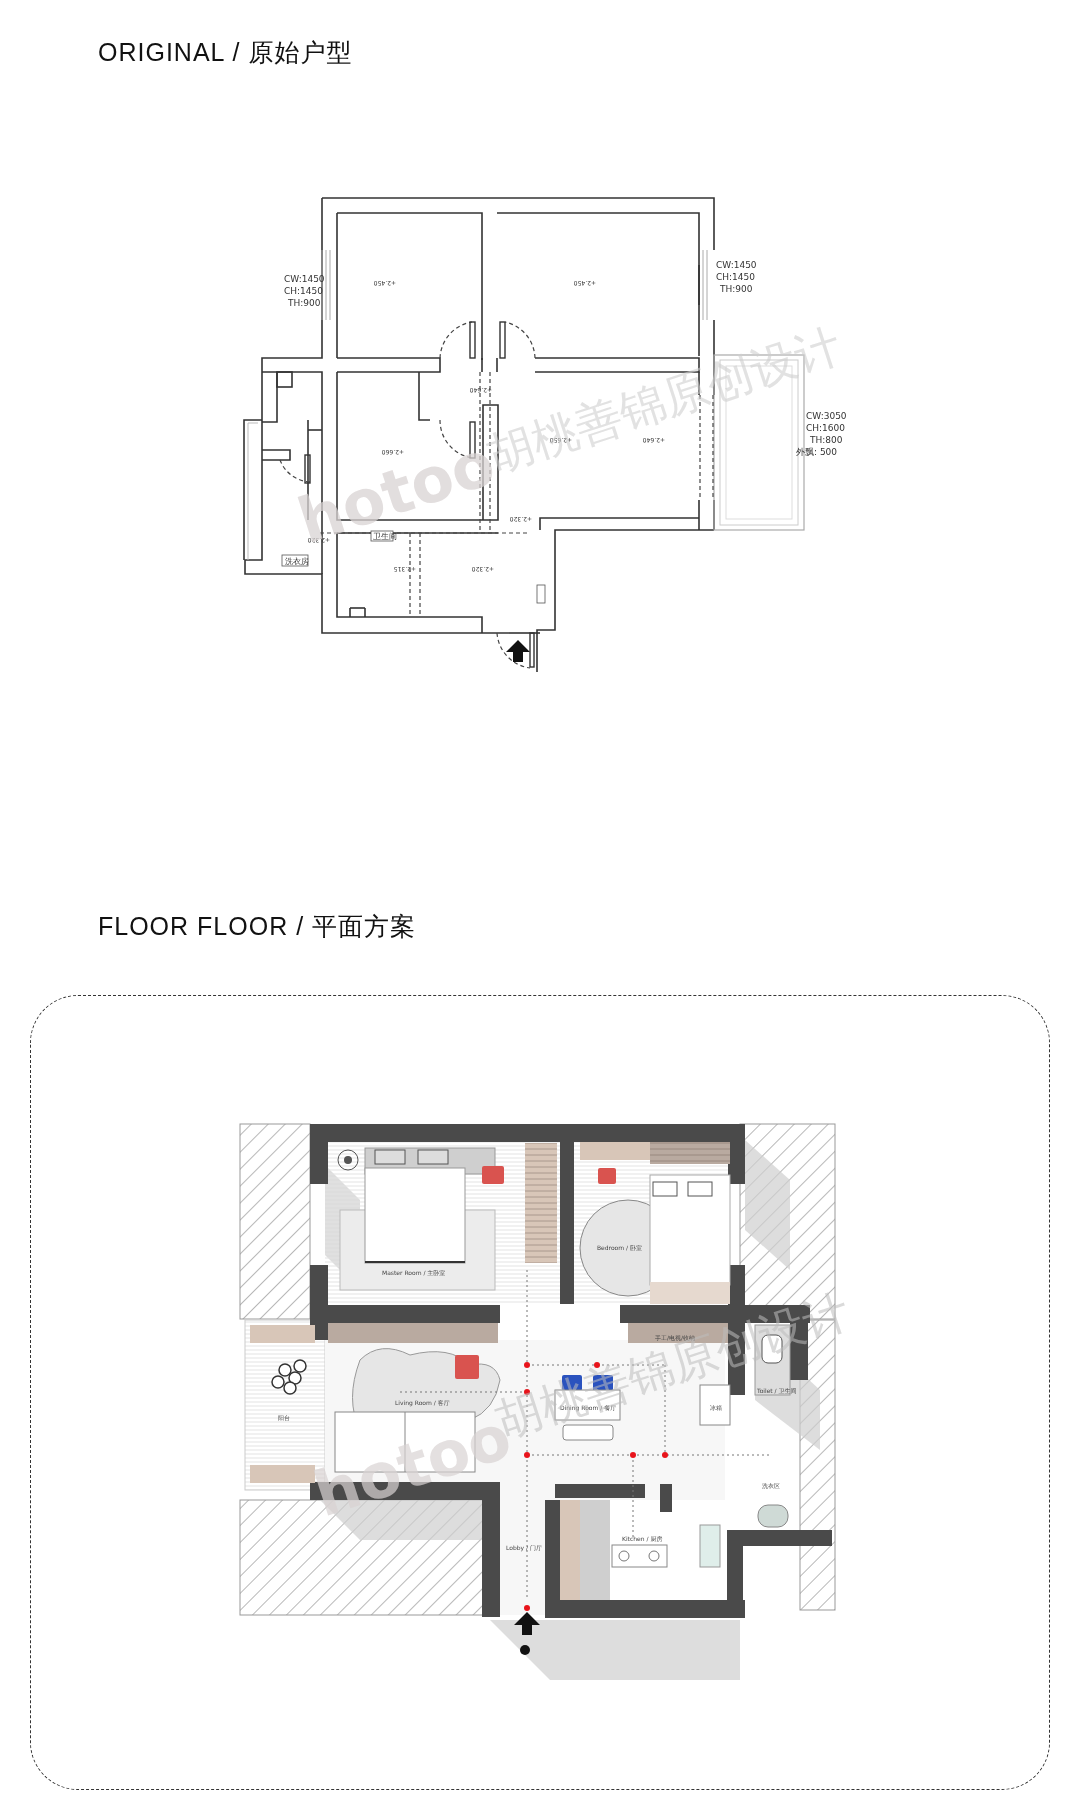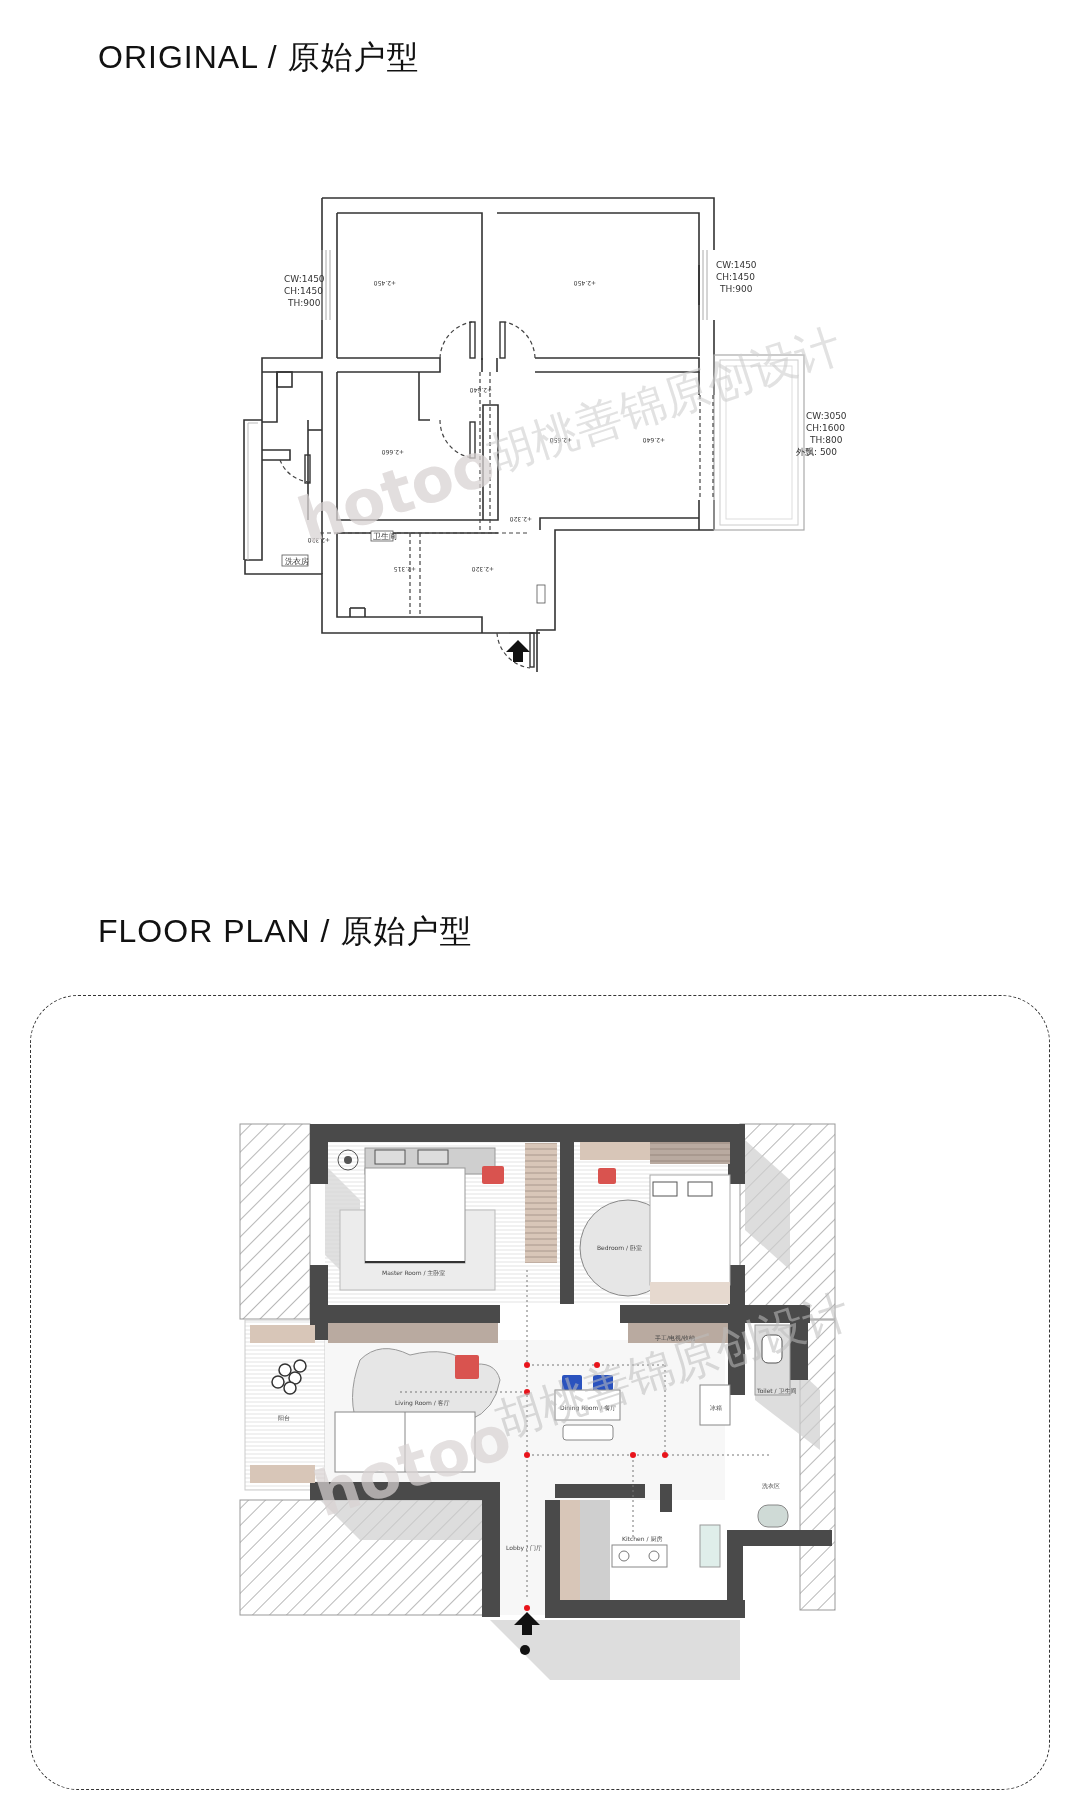--- a/index.html
+++ b/index.html
@@ -1,17 +1,17 @@
 <!DOCTYPE html>
 <html><head>
 <meta charset="utf-8">
 <style>
   html,body{margin:0;padding:0;background:#ffffff;}
   body{width:1080px;height:1820px;position:relative;overflow:hidden;font-family:"Liberation Sans",sans-serif;color:#111;}
-  .section-title{position:absolute;left:98px;font-size:32px;letter-spacing:1px;color:#111;font-family:"Liberation Sans","DejaVu Sans",sans-serif;}
+  .section-title{position:absolute;left:98px;font-size:25px;letter-spacing:1px;color:#111;font-family:"Liberation Sans","DejaVu Sans",sans-serif;}
   #title-original{top:36px;}
   #title-floorplan{top:910px;}
   .plan{position:absolute;}
   #original-plan{left:0;top:0;width:1080px;height:720px;}
   #floor-frame{position:absolute;left:30px;top:995px;width:1020px;height:795px;border:1.5px dashed #333;border-radius:48px;box-sizing:border-box;}
   #floor-plan{left:0;top:0;width:1080px;height:1820px;}
   svg text{font-family:"DejaVu Sans",sans-serif;}
 </style>
 </head>
 <body>
@@ -132,21 +132,21 @@
     <text x="810" y="443">TH:800</text>
     <text x="796" y="455">外飘: 500</text>
   </g>
 
   <g transform="rotate(-18 420 470)">
     <text x="290" y="505" font-size="62" font-weight="bold" fill="#d9d3d3" opacity="0.75">hotoo</text>
     <text x="490" y="495" font-size="46" fill="#cfcfcf" opacity="0.6">胡桃善锦原创设计</text>
   </g>
 </svg>
 
-<div class="section-title" id="title-floorplan">FLOOR PLAN / 原始户型</div>
+<div class="section-title" id="title-floorplan">FLOOR FLOOR / 平面方案</div>
 
 <div id="floor-frame"></div>
 
 <svg class="plan" id="floor-plan" viewBox="0 0 1080 1820" width="1080" height="1820">
   <defs>
     <pattern id="hatch" width="12" height="12" patternUnits="userSpaceOnUse" patternTransform="rotate(45)">
       <line x1="0" y1="0" x2="0" y2="12" stroke="#999" stroke-width="1.4"></line>
     </pattern>
     <pattern id="stripes" width="6" height="4" patternUnits="userSpaceOnUse">
       <line x1="0" y1="2" x2="6" y2="2" stroke="#e3e3e3" stroke-width="1"></line>

